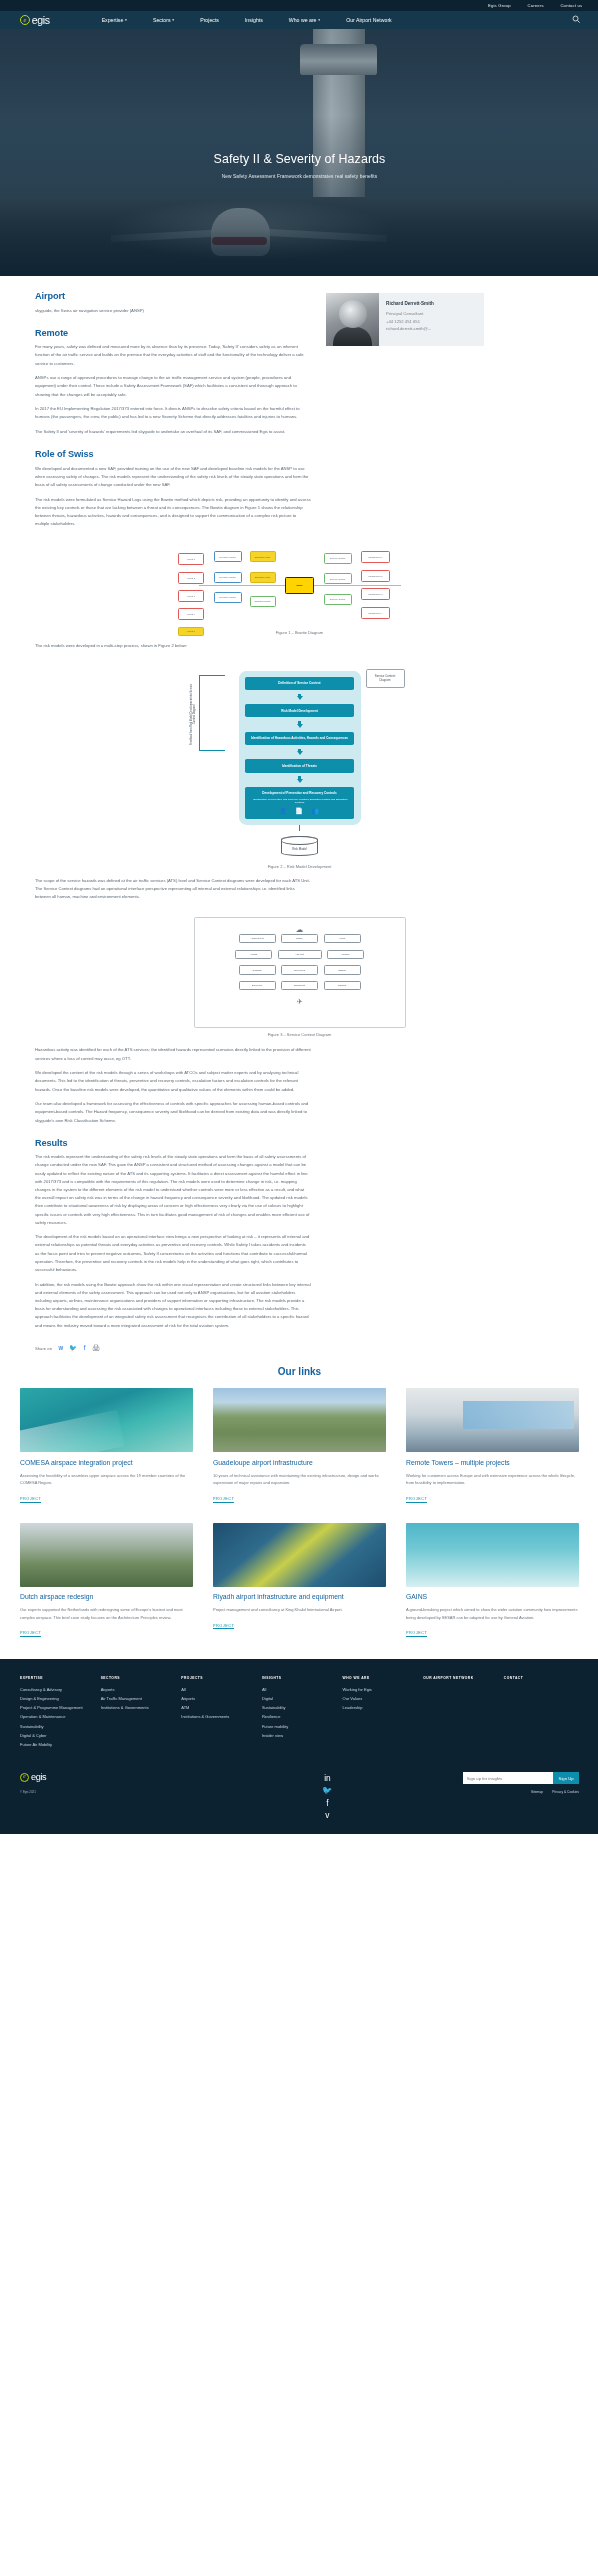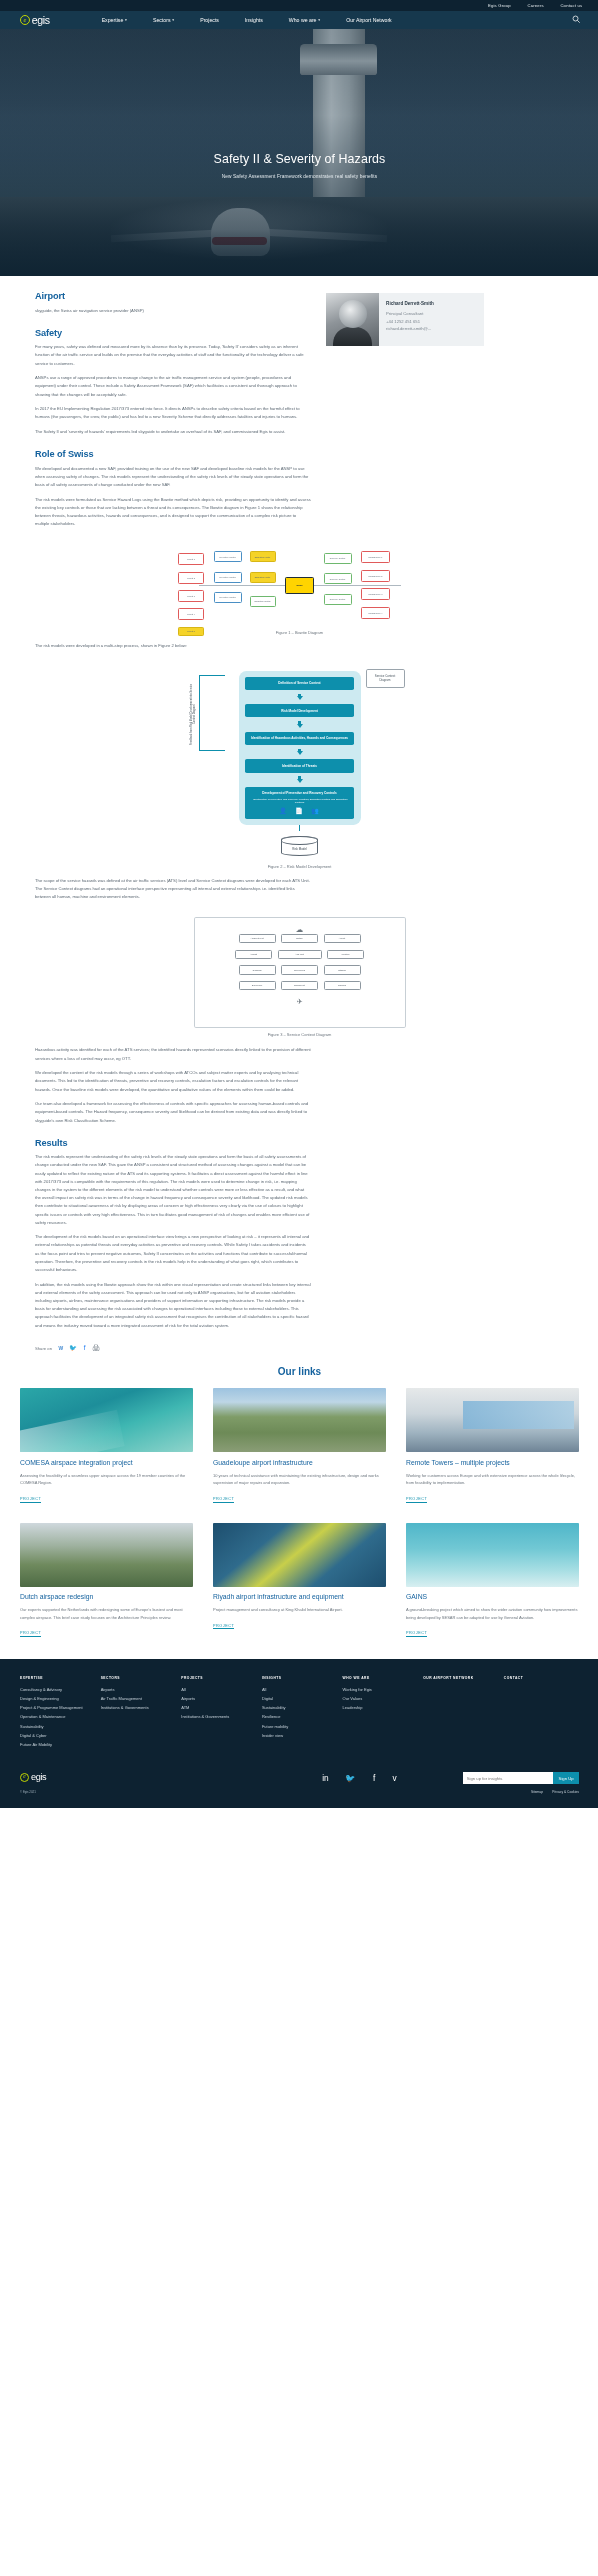--- a/index.html
+++ b/index.html
@@ -483,22 +483,22 @@
   }
   .footer-logo { display:flex; align-items:center; gap:1.8px; }
   .footer-logo .logo-mark { width: 9.2px; height: 9.2px; font-size: 5.5px; }
   .footer-logo .logo-text { font-size: 9.2px; }
   .copyright {
     color: #9fb0bb;
     font-size: 2.9px;
     margin-top: 7.4px;
   }
   .footer-social {
-    display: flex; align-items: center; gap: 17px;
-    color: #fff; margin-left: 276px; margin-top: 1.8px;
+    display: flex; align-items: center; gap: 4px;
+    color: #fff; margin-left: 276px; margin-top: 1.8px; flex-direction: column;
   }
   .footer-social span { font-size: 8.3px; line-height: 1; }
   .signup-wrap { margin-left: auto; text-align: right; }
   .signup-row { display: flex; }
   .signup-input {
     width: 90px; height: 12px;
     border: none; outline: none;
     background: #fff;
     font-size: 4.2px;
     padding: 0 3.7px;
@@ -583,21 +583,21 @@
     <p class="hero-sub">New Safety Assessment Framework demonstrates real safety benefits</p>
   </div>
 </section>
 
 <div class="content-wrap">
   <article class="article">
 
     <h2 class="section-h">Airport</h2>
     <p>skyguide, the Swiss air navigation service provider (ANSP)</p>
 
-    <h2 class="section-h">Safety</h2>
+    <h2 class="section-h">Remote</h2>
     <p>For many years, safety was defined and measured more by its absence than by its presence. Today, 'Safety II' considers safety as an inherent function of the air traffic service and builds on the premise that the everyday activities of staff and the functionality of the technology deliver a safe service to customers.</p>
     <p>ANSPs use a range of approved procedures to manage change to the air traffic management service and system (people, procedures and equipment) under their control. These include a Safety Assessment Framework (SAF) which facilitates a consistent and thorough approach to showing that the changes will be acceptably safe.</p>
     <p>In 2017 the EU Implementing Regulation 2017/373 entered into force. It directs ANSPs to describe safety criteria based on the harmful effect to humans (the passengers, the crew, the public) and has led to a new Severity Scheme that directly addresses fatalities and injuries to humans.</p>
     <p>The Safety II and 'severity of hazards' requirements led skyguide to undertake an overhaul of its SAF, and commissioned Egis to assist.</p>
 
     <h2 class="section-h">Role of Swiss</h2>
     <p>We developed and documented a new SAF, provided training on the use of the new SAF and developed baseline risk models for the ANSP to use when assessing safety of changes. The risk models represent the understanding of the safety risk levels of the steady state operations and form the basis of all safety assessments of change conducted under the new SAF.</p>
     <p>The risk models were formulated as Service Hazard Logs using the Bowtie method which depicts risk, providing an opportunity to identify and assess the existing key controls or those that are lacking between a threat and its consequences. The Bowtie diagram in Figure 1 shows the relationship between threats, hazardous activities, hazards and consequences, and is designed to support the communication of a complex risk picture to multiple stakeholders.</p>
   </article>
 

